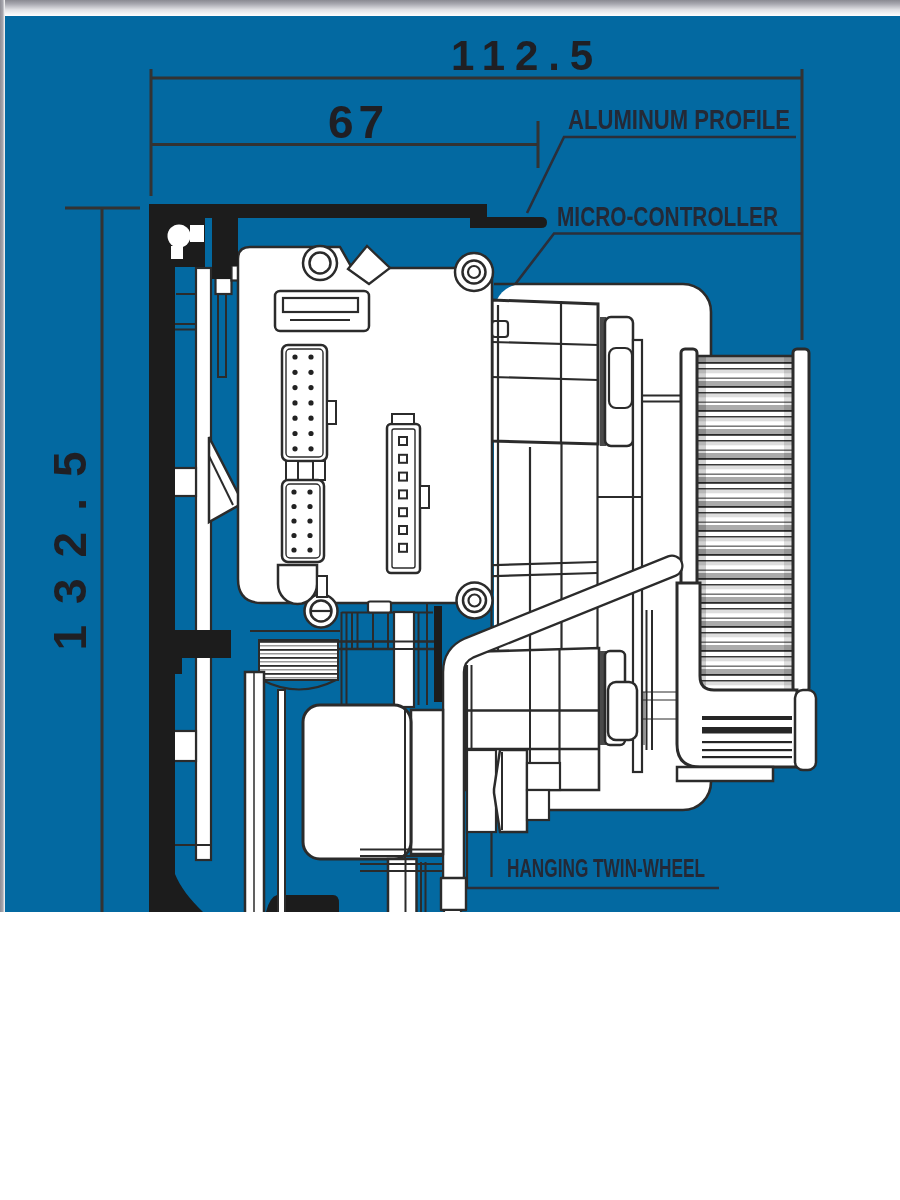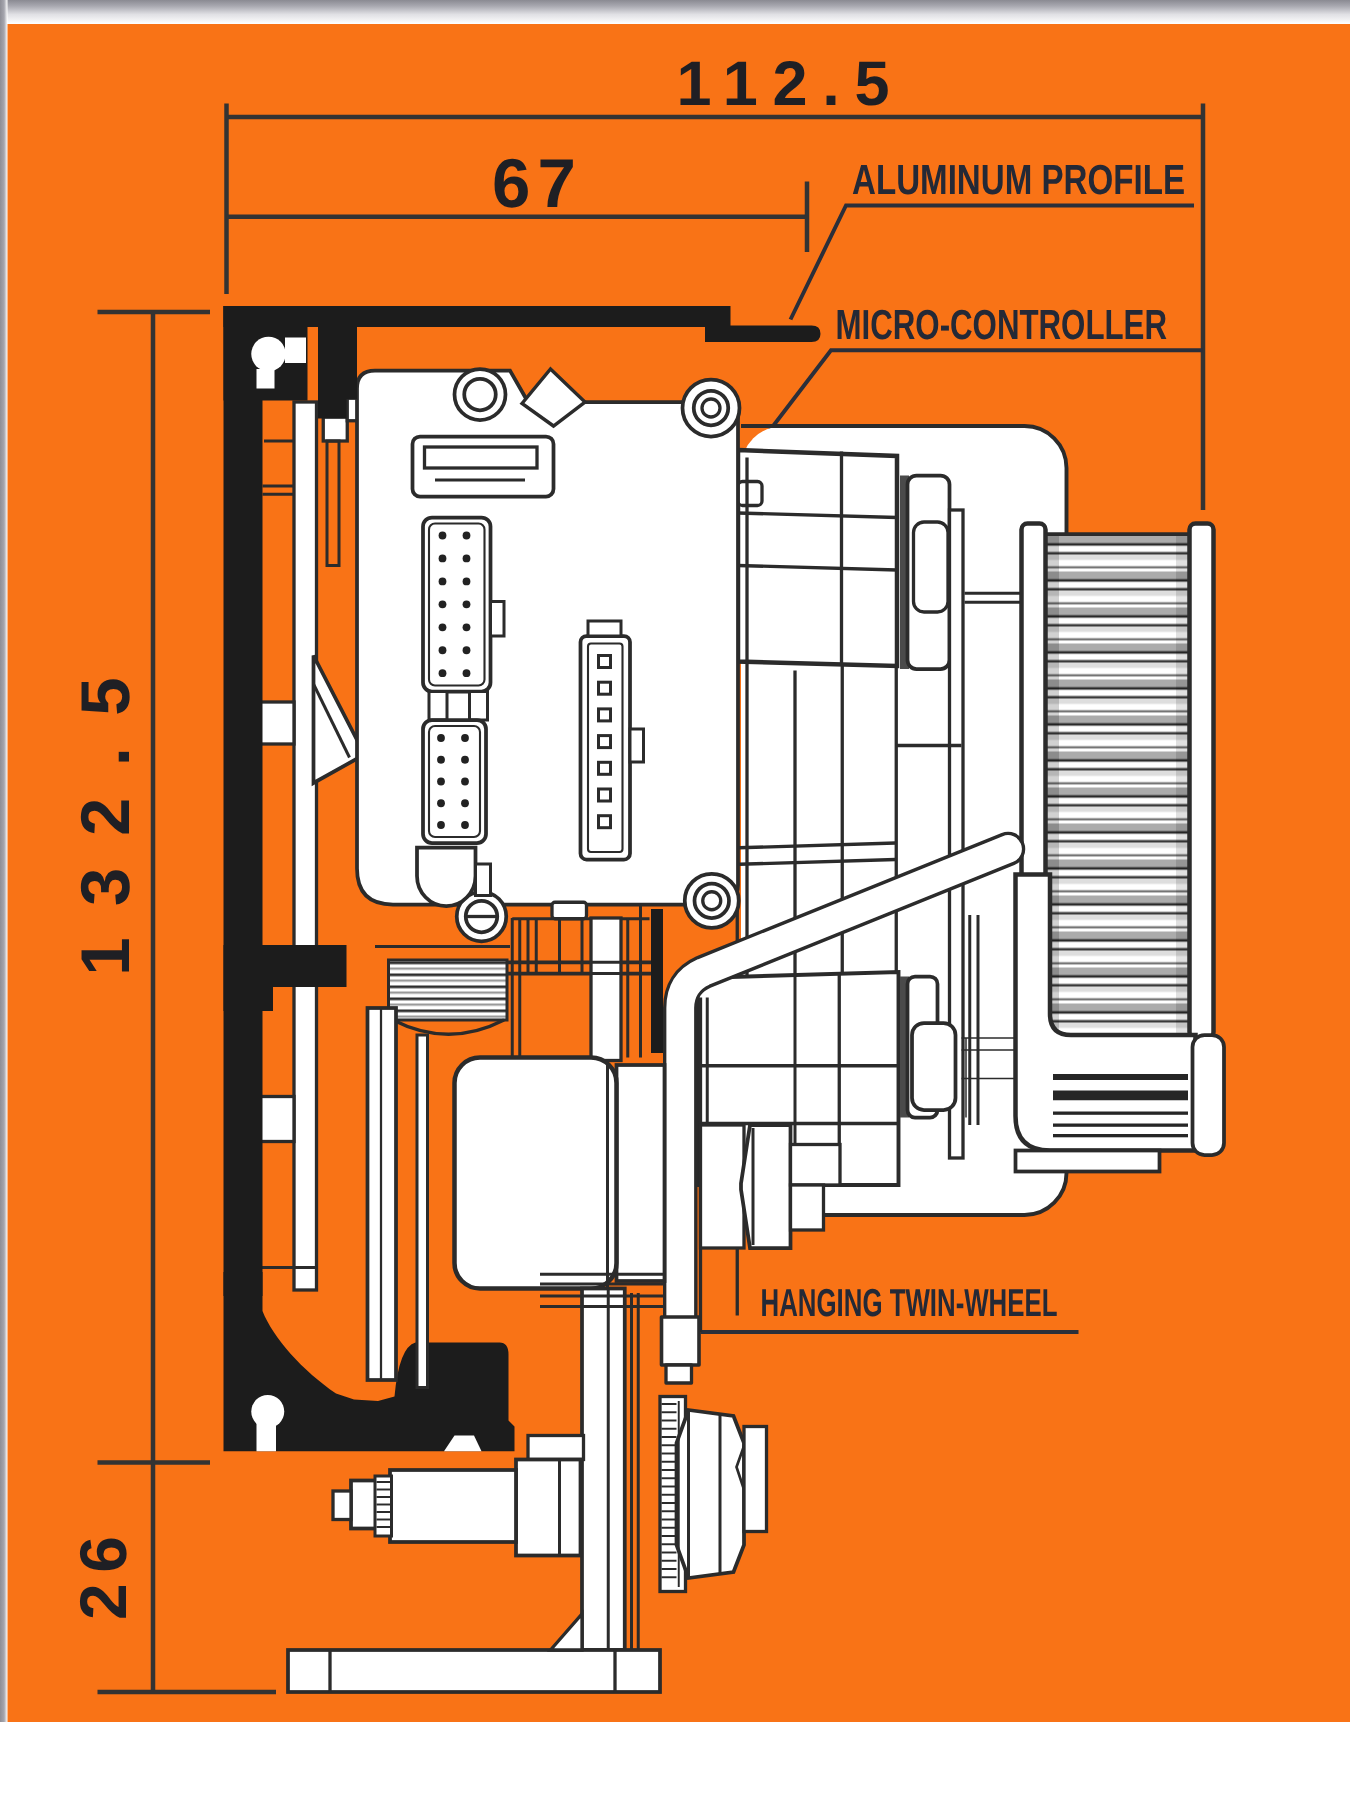--- a/index.html
+++ b/index.html
@@ -1,16 +1,16 @@
 <!DOCTYPE html>
 <html><head>
 <meta charset="utf-8">
 <style>
   html,body{margin:0;padding:0;background:#fff;}
-  #page{width:900px;height:1148px;position:relative;overflow:hidden;background:#f97316;
+  #page{width:900px;height:912px;position:relative;overflow:hidden;background:#0369a1;
         font-family:"Liberation Sans",sans-serif;}
 </style>
 </head>
 <body>
 <div id="page">
 <svg width="900" height="1200" viewBox="0 0 900 1200">
 <defs>
   <linearGradient id="gTop" x1="0" y1="0" x2="0" y2="1">
     <stop offset="0" stop-color="#8a8a92"></stop>
     <stop offset="0.25" stop-color="#a8a8b0"></stop>

